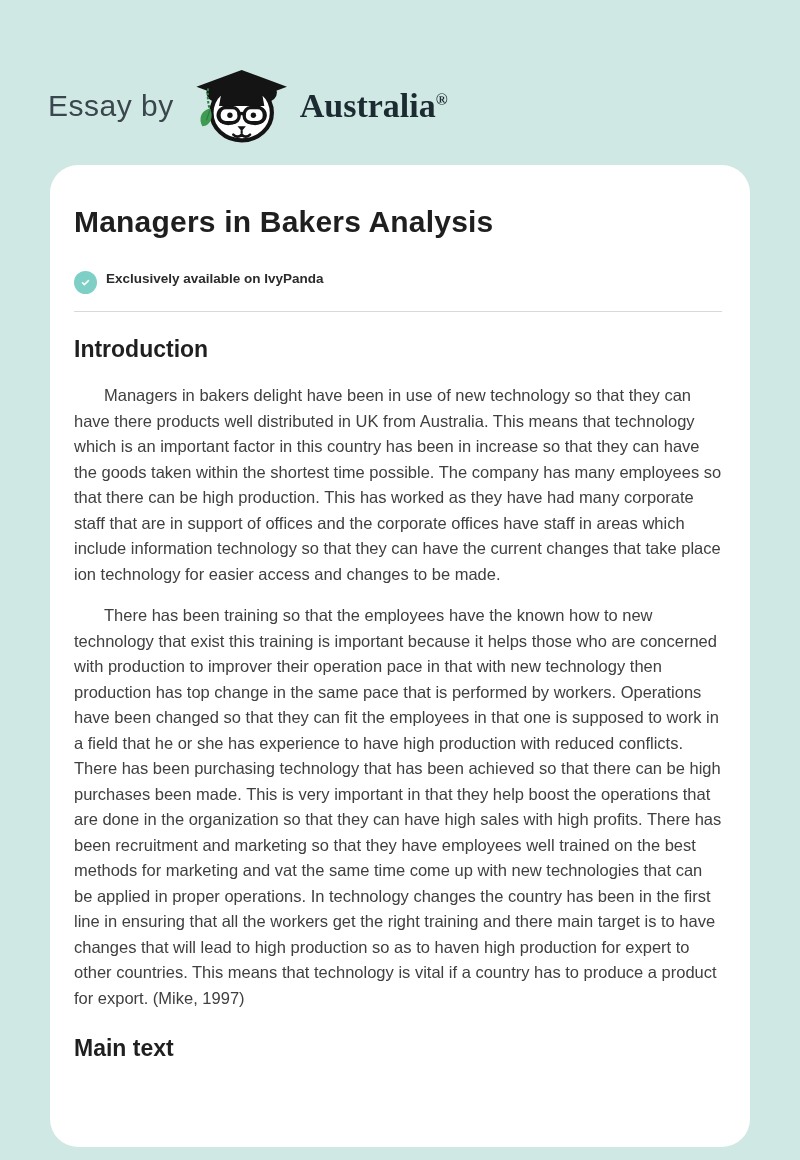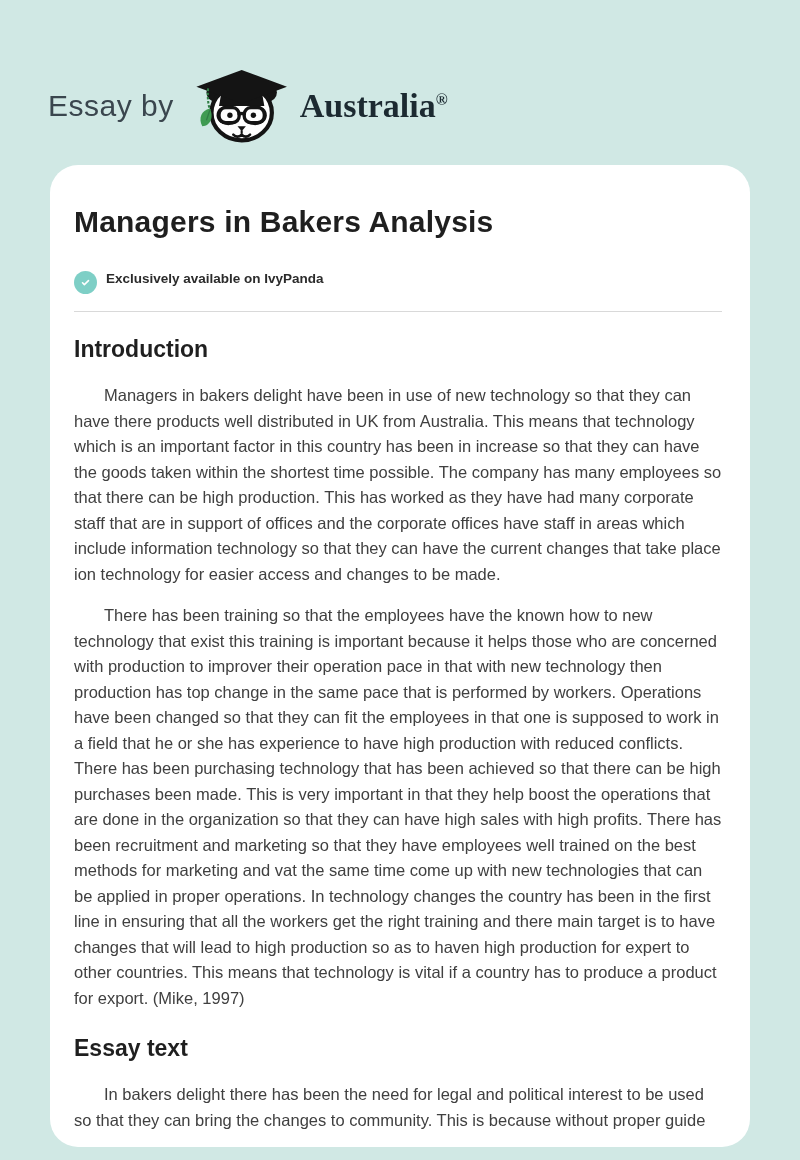--- a/index.html
+++ b/index.html
@@ -162,16 +162,15 @@
 
   <hr class="divider">
 
   <section>
     <h2 class="section-heading">Introduction</h2>
     <p class="body-paragraph">Managers in bakers delight have been in use of new technology so that they can have there products well distributed in UK from Australia. This means that technology which is an important factor in this country has been in increase so that they can have the goods taken within the shortest time possible. The company has many employees so that there can be high production. This has worked as they have had many corporate staff that are in support of offices and the corporate offices have staff in areas which include information technology so that they can have the current changes that take place ion technology for easier access and changes to be made.</p>
     <p class="body-paragraph">There has been training so that the employees have the known how to new technology that exist this training is important because it helps those who are concerned with production to improver their operation pace in that with new technology then production has top change in the same pace that is performed by workers. Operations have been changed so that they can fit the employees in that one is supposed to work in a field that he or she has experience to have high production with reduced conflicts. There has been purchasing technology that has been achieved so that there can be high purchases been made. This is very important in that they help boost the operations that are done in the organization so that they can have high sales with high profits. There has been recruitment and marketing so that they have employees well trained on the best methods for marketing and vat the same time come up with new technologies that can be applied in proper operations. In technology changes the country has been in the first line in ensuring that all the workers get the right training and there main target is to have changes that will lead to high production so as to haven high production for expert to other countries. This means that technology is vital if a country has to produce a product for export. (Mike, 1997)</p>
   </section>
 
   <section>
-    <h2 class="section-heading">Essay text</h2>
-    <p class="body-paragraph">In bakers delight there has been the need for legal and political interest to be used so that they can bring the changes to community. This is because without proper guide</p>
+    <h2 class="section-heading">Main text</h2>
   </section>
 </main>
 
 </body></html>

